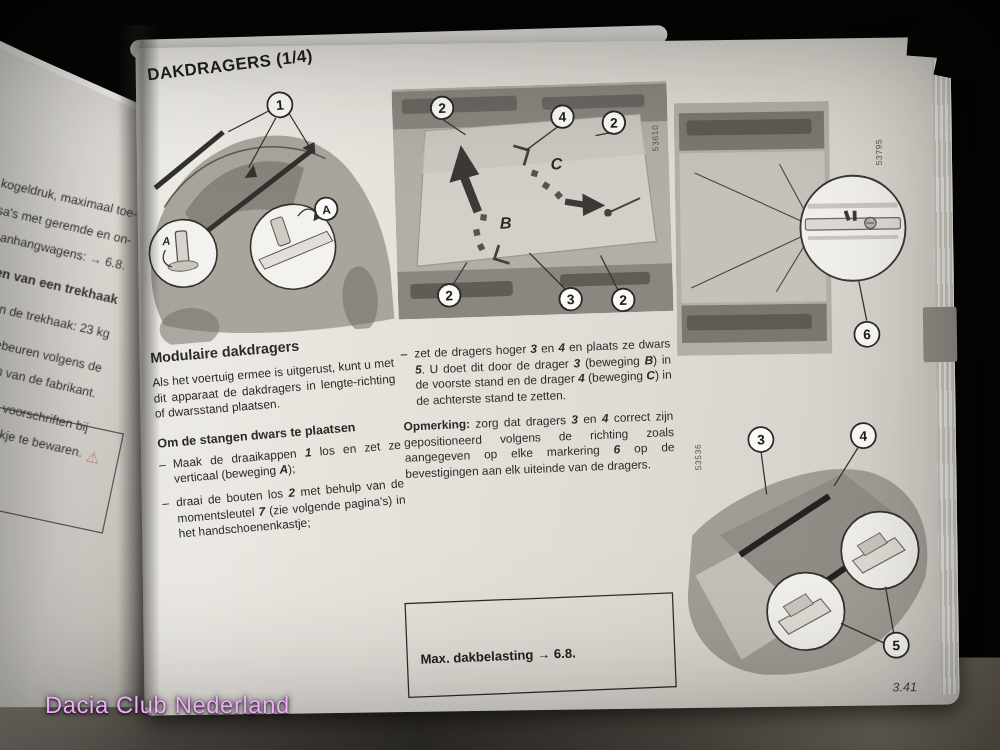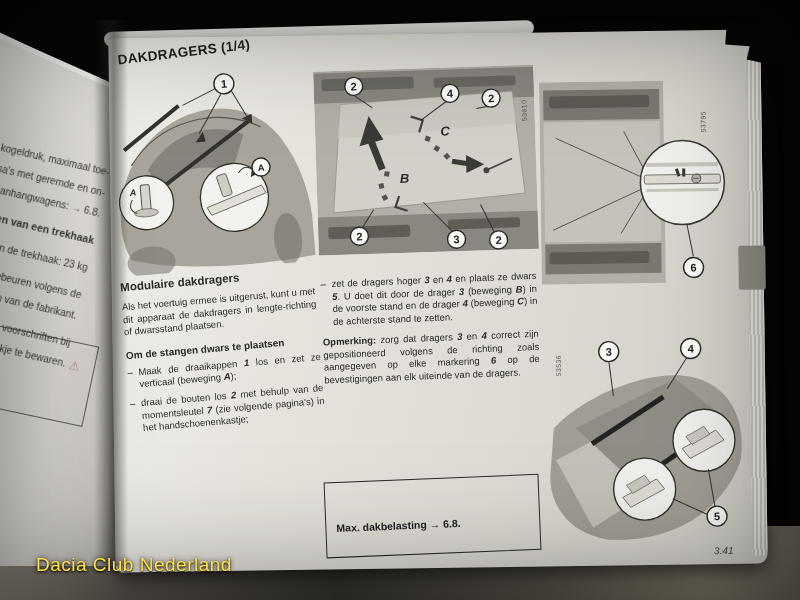--- a/index.html
+++ b/index.html
@@ -68,21 +68,21 @@
   .pagenum{position:absolute;right:34px;bottom:8px;font-size:10px;color:#46443f;font-style:italic;}
   
   .co{fill:#fbfaf7;stroke:#2a2927;stroke-width:1.4;}
   .cot{font-size:11px;font-weight:bold;fill:#1d1c1a;text-anchor:middle;}
   .ldr{stroke:#35332f;stroke-width:1;fill:none;}
   .pnum{font-size:6.8px;fill:#55534e;letter-spacing:.5px;}
   .mvltr{font-size:13px;font-weight:bold;font-style:italic;fill:#2e2c29;text-anchor:middle;}
   
   .vignette{position:absolute;inset:0;z-index:8;pointer-events:none;
     box-shadow:inset 0 0 130px rgba(0,0,0,.55);}
-  .watermark{position:absolute;left:36px;top:554px;z-index:9;color:#fde047;font-size:19px;
+  .watermark{position:absolute;left:36px;top:554px;z-index:9;color:#f0abfc;font-size:19px;
     letter-spacing:.5px;text-shadow:0 1px 2px rgba(0,0,0,.95),0 0 5px rgba(0,0,0,.8);}
 </style>
 </head>
 <body>
 
 <div class="scene">
 
   <div class="table"></div>
 
   <div class="left-page">

